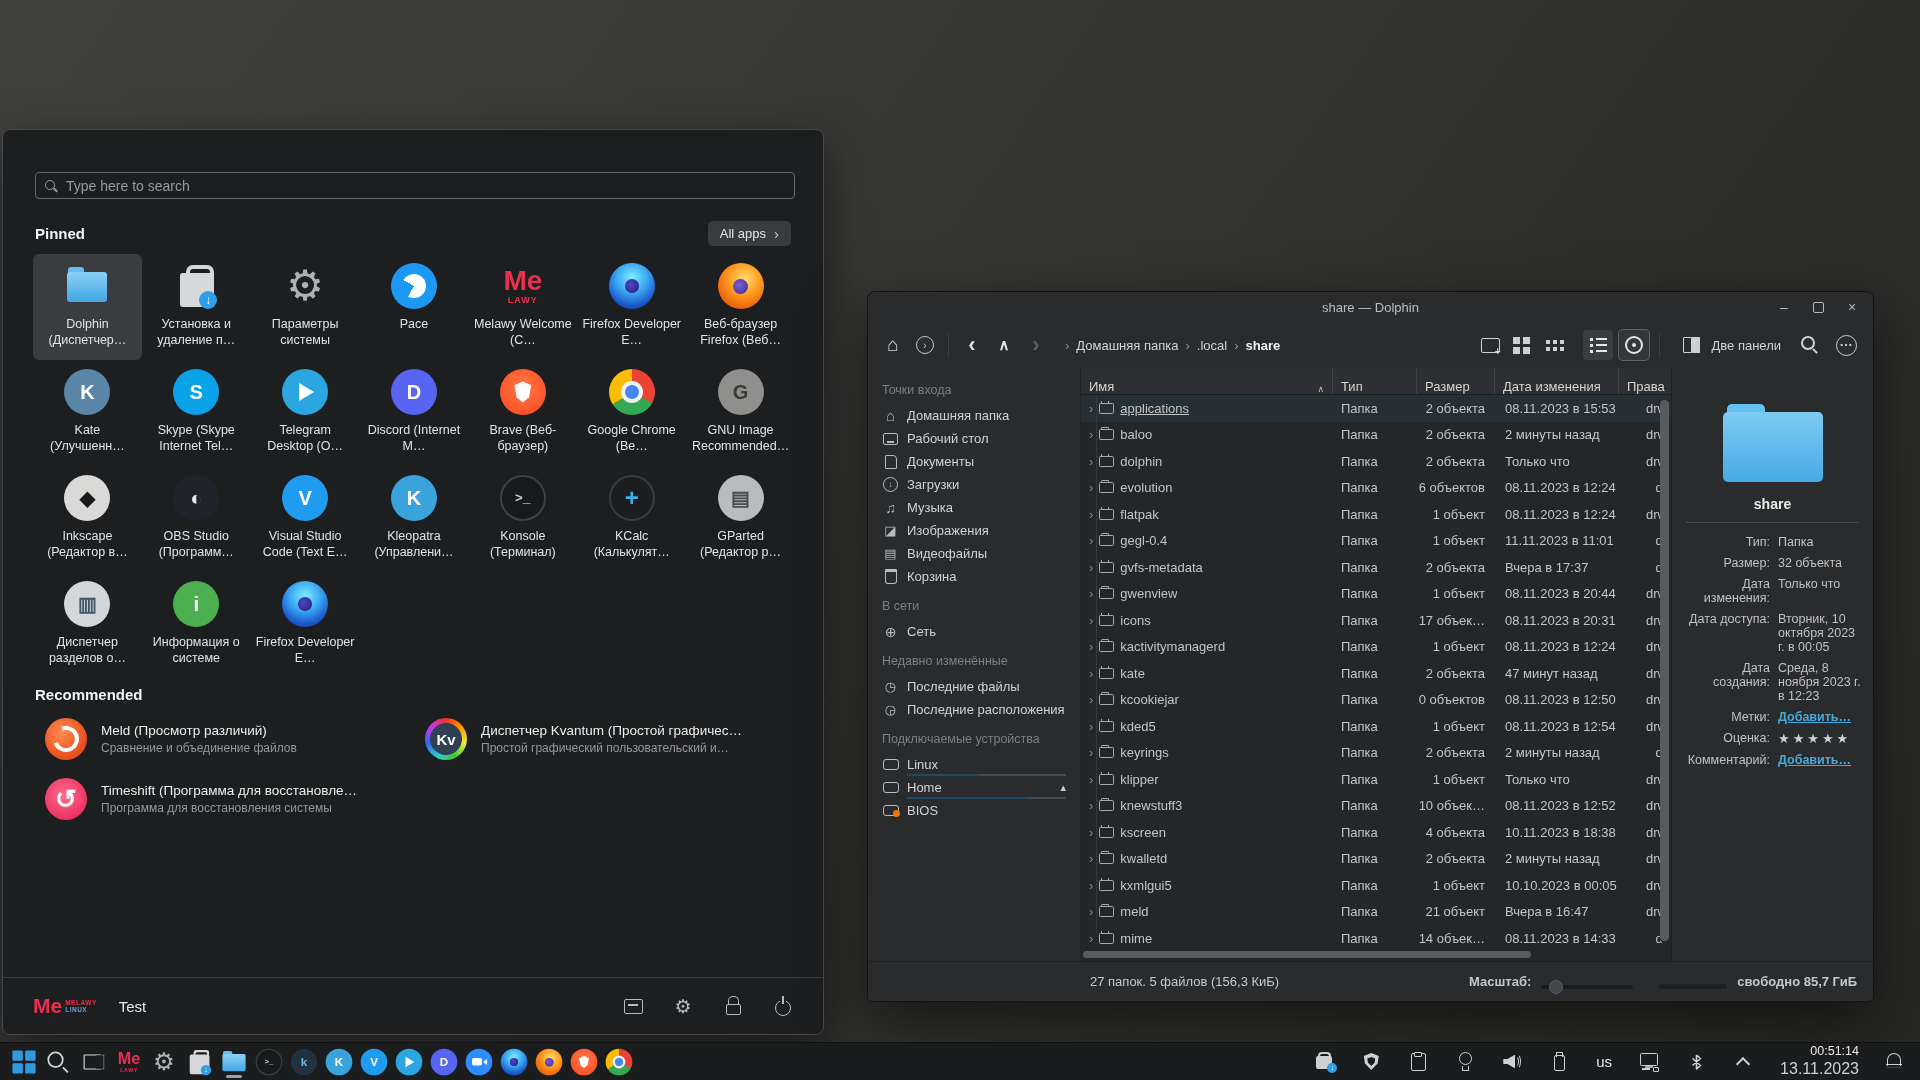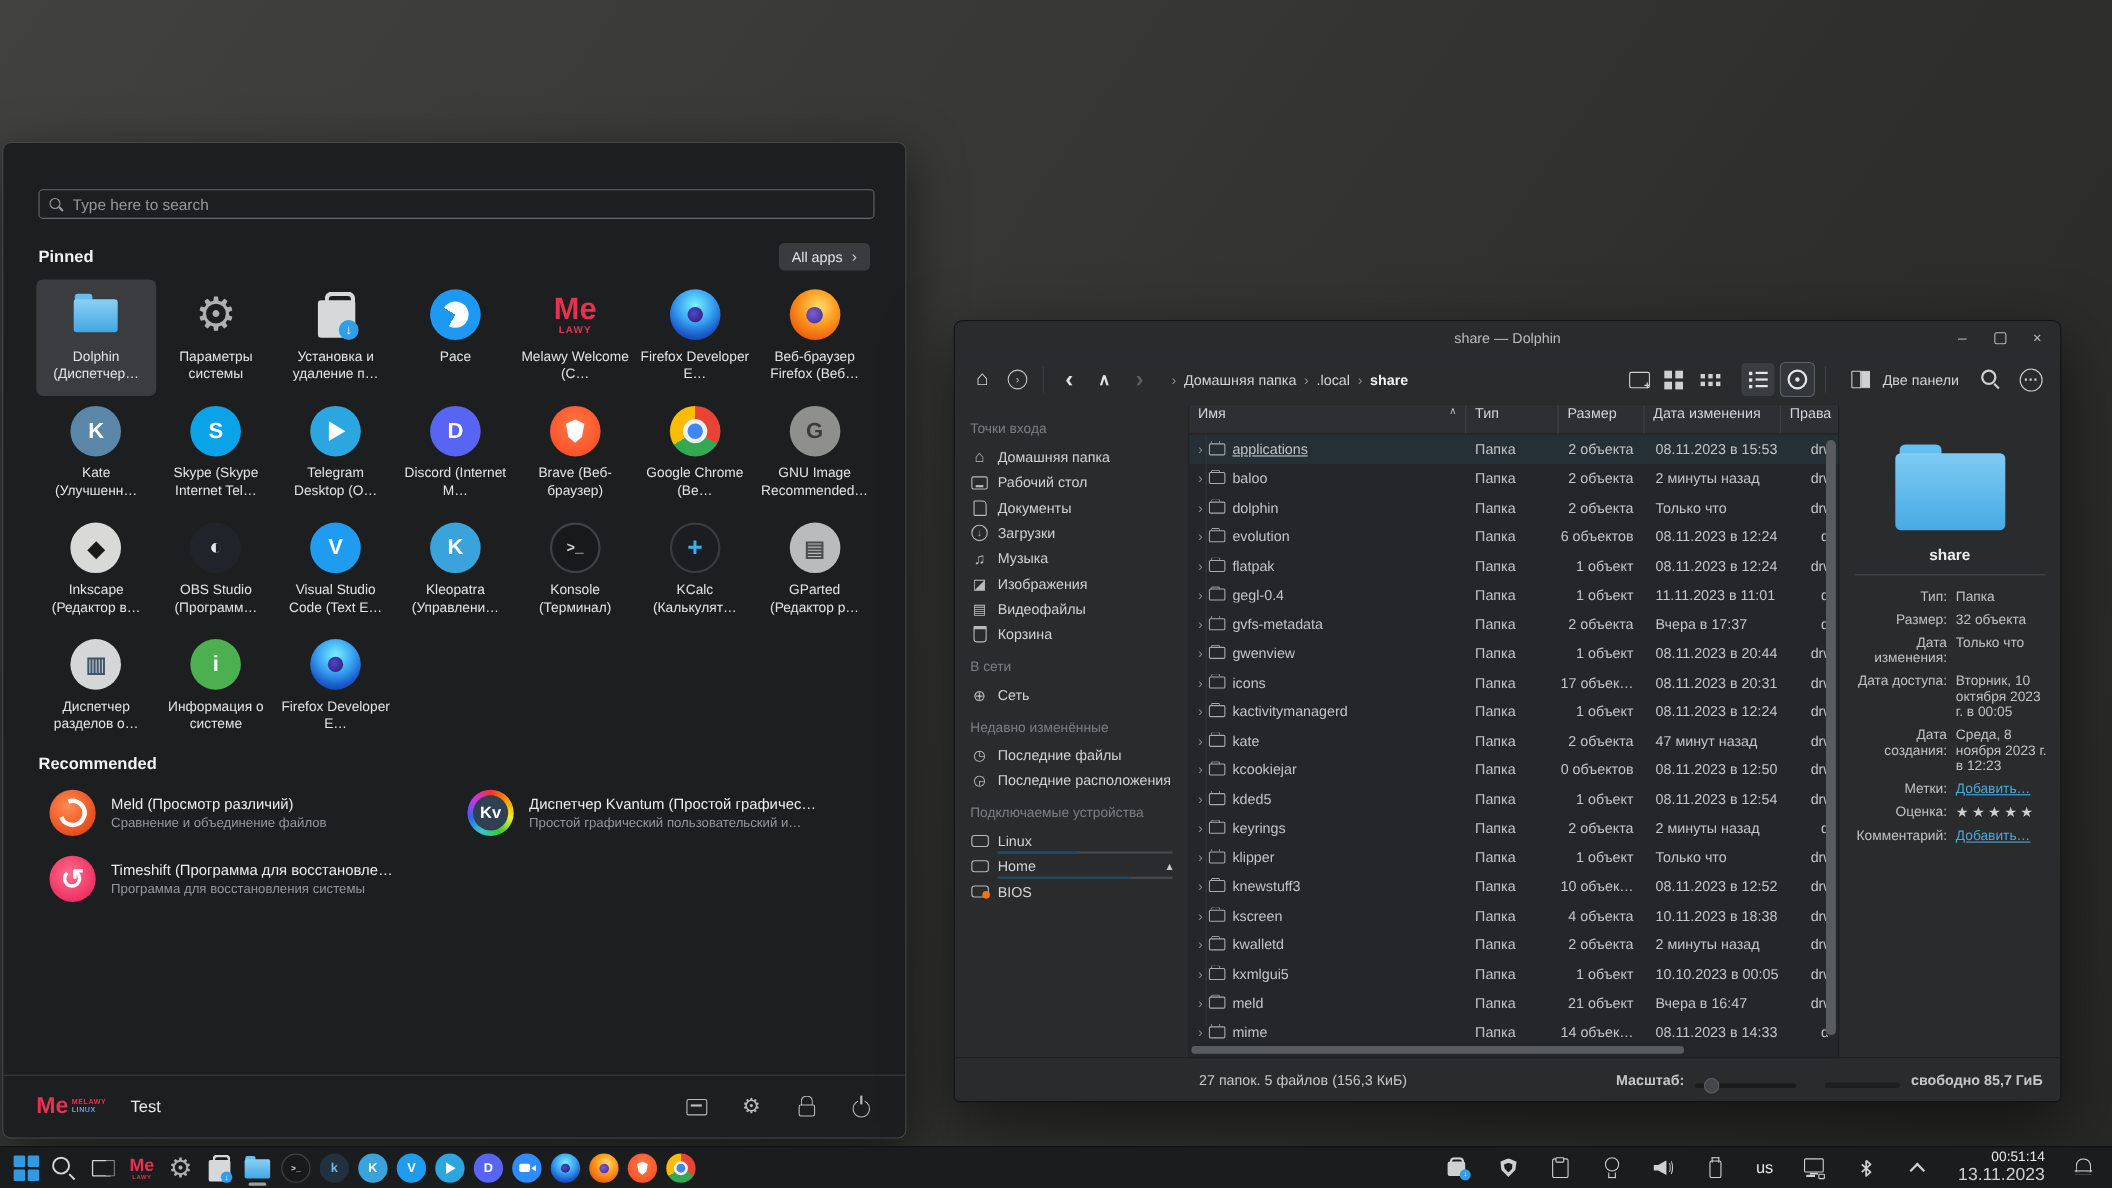--- a/index.html
+++ b/index.html
@@ -159,21 +159,21 @@
   .si[data-icon="drive"]::before, .si[data-icon="drive-boot"]::before { content:""; width:14px; height:9px; border:1.4px solid #b9babb; border-radius:3px; }
   .si[data-icon="drive-boot"]::after { content:""; position:absolute; right:-1px; bottom:-1px; width:7px; height:7px; background:#f67400; border-radius:50%; }
   .eject { display:none; margin-left:auto; color:#c8c9ca; font-size:11px; }
   .eject[data-show="true"] { display:block; }
   .usage { display:none; position:absolute; left:25px; right:14px; bottom:0; height:2.5px; background:#47494c; }
   .usage[data-usage] { display:block; }
   .usage-fill { display:block; height:100%; background:#1e4a63; }
   
   .flist { flex:1; min-width:0; background:#242629; position:relative; overflow:hidden; display:flex; flex-direction:column; }
   .fl-head { height:27px; flex:none; background:#2d2f32; display:flex; border-bottom:1px solid #1d1e20; color:#d3d4d5; }
-  .hc { display:flex; align-items:flex-start; padding:0 8px; border-right:1px solid #404245; font-size:13px; position:relative; }
+  .hc { display:flex; align-items:flex-end; padding:0 8px; border-right:1px solid #404245; font-size:13px; position:relative; }
   .hc-name { width:252px; flex:none; }
   .hc-name .sort { position:absolute; right:8px; font-size:9px; color:#b9babb; }
   .hc-type { width:84px; flex:none; }
   .hc-size { width:78px; flex:none; }
   .hc-date { width:124px; flex:none; }
   .hc-perm { flex:1; border-right:none; }
   .rows { position:relative; flex:1; overflow:hidden; }
   .rows::before { content:""; position:absolute; left:15px; top:0; bottom:16px; width:1px; background:#35373a; }
   .frow { display:flex; height:26.5px; align-items:center; color:#c3c5c6; }
   .c-name { width:252px; flex:none; display:flex; align-items:center; gap:6px; padding-left:8px; overflow:hidden; }
@@ -194,21 +194,21 @@
   
   .ipanel { width:202px; flex:none; border-left:1px solid #1e1f21; padding:14px 12px 0 12px; overflow:hidden; }
   .big-folder { position:relative; width:100px; height:78px; margin:22px auto 0 auto; }
   .big-folder::before { content:""; position:absolute; left:4px; top:0; width:38px; height:14px; background:#63c0f0; border-radius:5px 5px 0 0; }
   .big-folder::after { content:""; position:absolute; left:0; top:8px; width:100px; height:70px; background:linear-gradient(180deg,#7ecbf3,#47aae5); border-radius:5px; }
   .ip-title { text-align:center; font-weight:bold; font-size:14px; color:#eceded; margin-top:14px; }
   .ip-sep { height:1px; background:#47494c; margin:10px 2px 12px 2px; }
   .ip-grid { display:grid; grid-template-columns:86px 1fr; column-gap:8px; row-gap:7px; font-size:12.5px; }
   .fl-label { text-align:right; color:#c0c1c2; }
   .fv { color:#c0c1c2; }
-  .fv.link { color:#4aa8d8; text-decoration:underline; }
+  .fv.link { color:#4aa8d8; text-decoration:underline;font-weight:bold; }
   .fv.stars { color:#cfd0d1; letter-spacing:3px; font-size:13px; }
   
   .statusbar { height:40px; flex:none; border-top:1px solid #1f2022; display:flex; align-items:center; padding-left:222px; padding-right:16px; color:#c6c7c8; gap:10px; }
   .zoom-wrap { margin-left:auto; display:flex; align-items:flex-end; gap:10px;font-weight:bold; }
   .z-track { position:relative; width:92px; height:4px; background:#1a1b1d; border-radius:2px; }
   .z-knob { position:absolute; left:8px; top:-5px; width:14px; height:14px; background:#43464a; border:1px solid #5b5e61; border-radius:50%; }
   .free-bar { width:68px; height:5px; border-radius:3px; background:#1d1e20; overflow:hidden; margin-left:16px; }
   .free-fill { width:55%; height:100%; background:#274b5e; }
 
   
@@ -270,30 +270,30 @@
     </div>
     <div class="apps-grid">
 
     <div class="app-cell" data-selected="true">
           <span class="app-icon" data-shape="dolphin-folder">
             <span class="glyph"></span>
           </span>
           <span class="app-label">Dolphin (Диспетчер…</span>
         </div>
         <div class="app-cell">
+          <span class="app-icon" data-shape="bag">
+            <span class="glyph"></span>
+          </span>
+          <span class="app-label">Установка и удаление п…</span>
+        </div>
+        <div class="app-cell">
           <span class="app-icon" data-shape="gear">
             <span class="glyph"></span>
           </span>
           <span class="app-label">Параметры системы</span>
-        </div>
-        <div class="app-cell">
-          <span class="app-icon" data-shape="bag">
-            <span class="glyph"></span>
-          </span>
-          <span class="app-label">Установка и удаление п…</span>
         </div>
         <div class="app-cell">
           <span class="app-icon" data-shape="pace" style="background: rgb(29, 153, 243);">
             <span class="glyph"></span>
           </span>
           <span class="app-label">Pace</span>
         </div>
         <div class="app-cell">
           <span class="app-icon" data-shape="melawy">
             <span class="glyph">Me</span>

